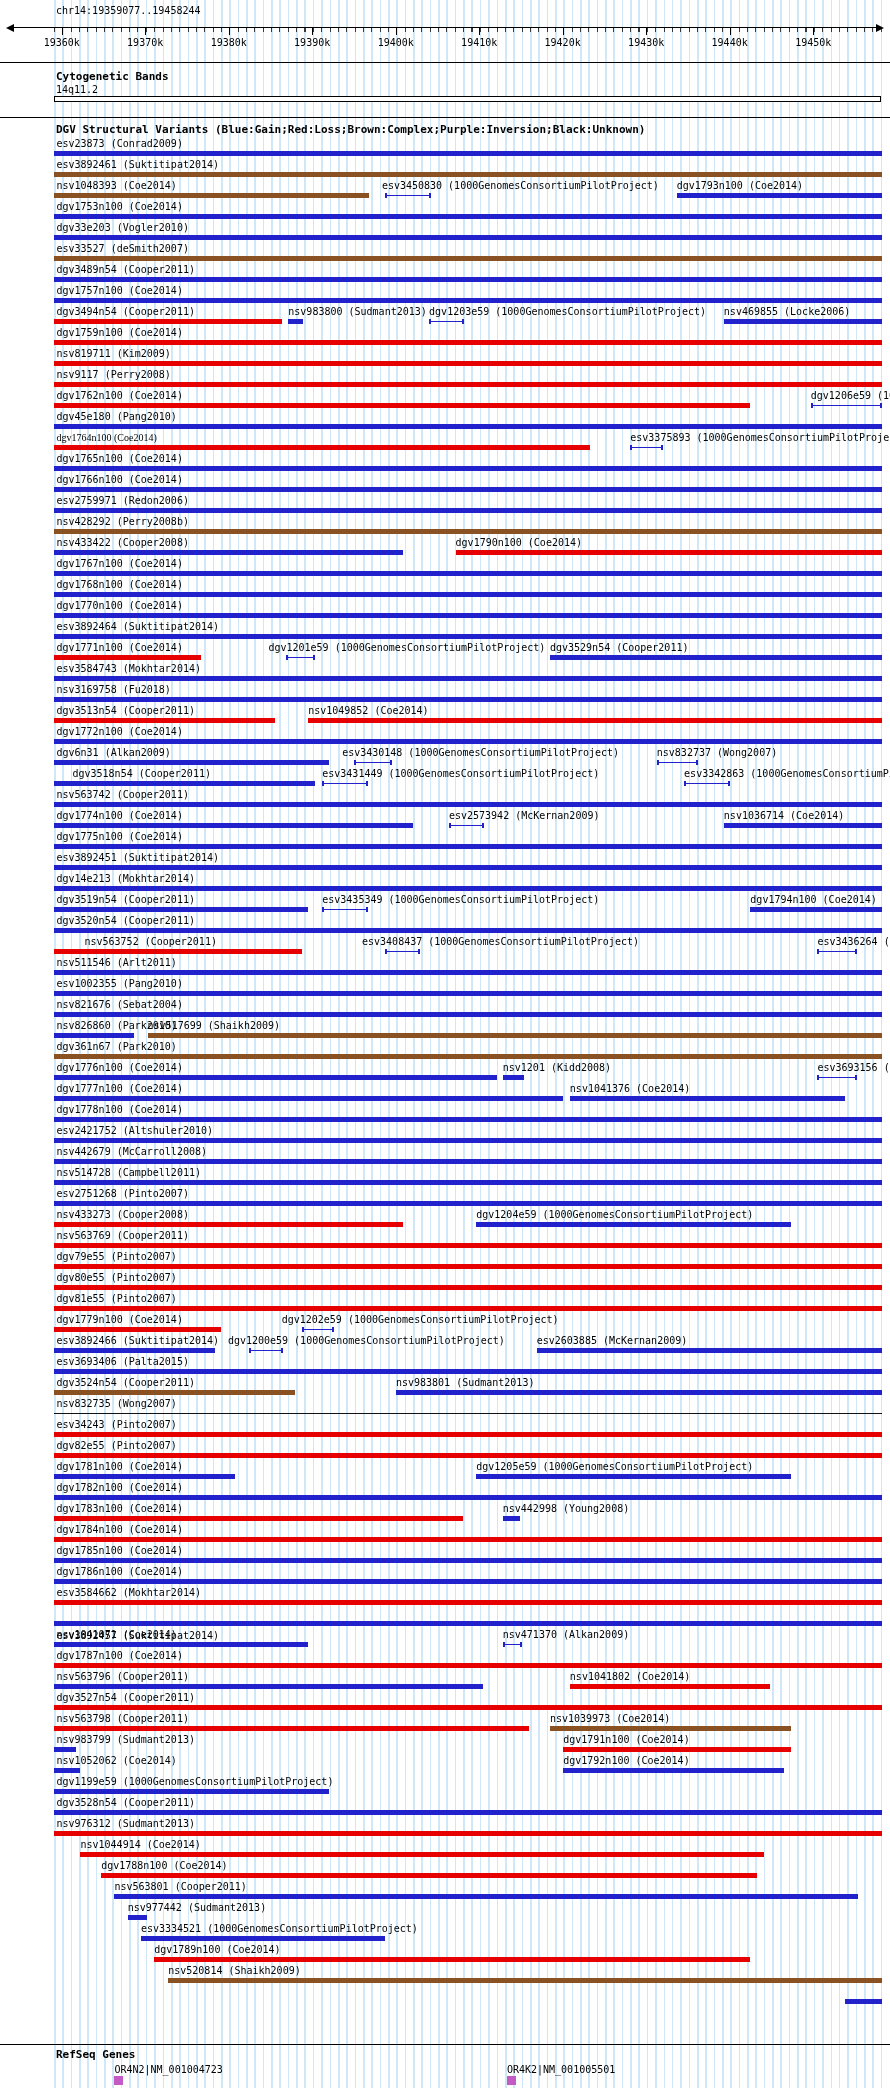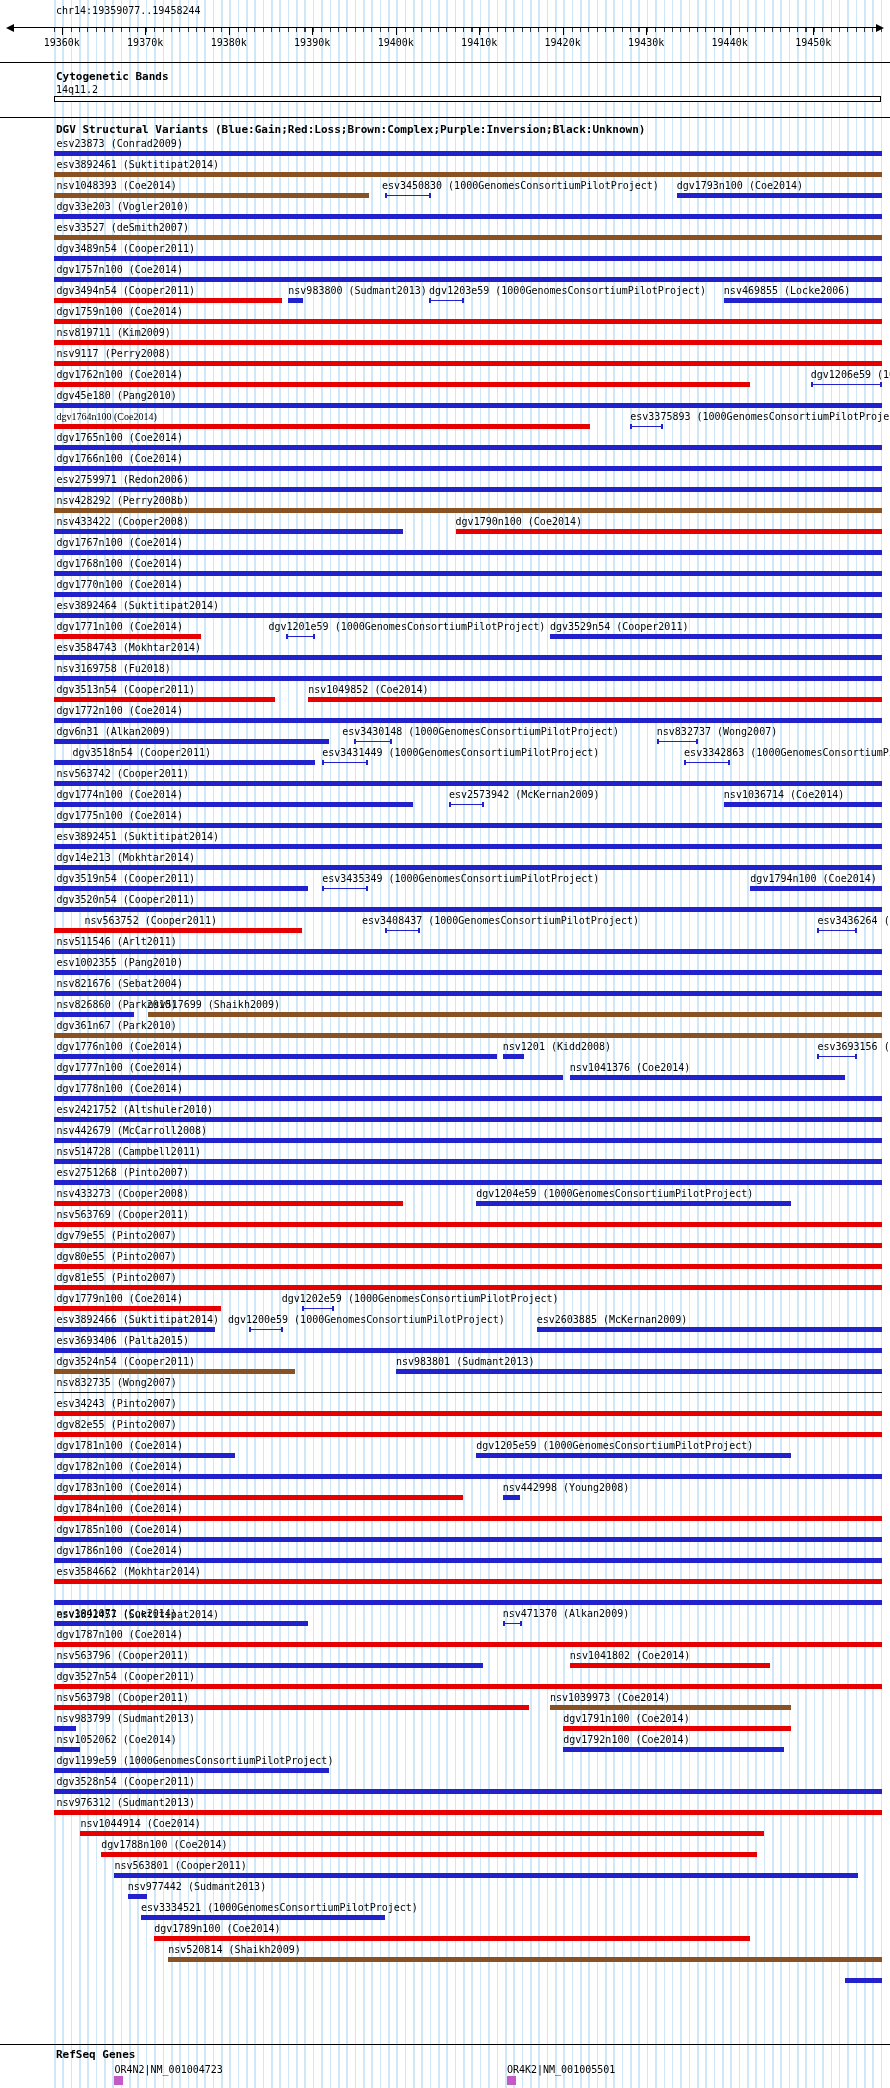--- a/index.html
+++ b/index.html
@@ -90,20 +90,24 @@
       <div class="trow">
         <div class="fbar box" style="left: 0%; width: 38%; background: rgb(138, 81, 34);"></div>
         <span class="flabel" style="left: 0.3%;">nsv1048393 (Coe2014)</span>
         <div class="fbar ibeam" style="left: 40%; width: 5.5%; border-color: rgb(34, 34, 204); background-image: linear-gradient(transparent 2px, rgb(34, 34, 204) 2px, rgb(34, 34, 204) 3px, transparent 3px);"></div>
         <span class="flabel" style="left: 39.6%;">esv3450830 (1000GenomesConsortiumPilotProject)</span>
         <div class="fbar box" style="left: 75.2%; width: 24.8%; background: rgb(34, 34, 204);"></div>
         <span class="flabel" style="left: 75.2%;">dgv1793n100 (Coe2014)</span>
       </div>
       <div class="trow">
         <div class="fbar box" style="left: 0%; width: 100%; background: rgb(34, 34, 204);"></div>
+        <span class="flabel" style="left: 0.3%;">dgv1753n100 (Coe2014)</span>
+      </div>
+      <div class="trow">
+        <div class="fbar box" style="left: 0%; width: 100%; background: rgb(34, 34, 204);"></div>
         <span class="flabel" style="left: 0.3%;">dgv33e203 (Vogler2010)</span>
       </div>
       <div class="trow">
         <div class="fbar box" style="left: 0%; width: 100%; background: rgb(138, 81, 34);"></div>
         <span class="flabel" style="left: 0.3%;">esv33527 (deSmith2007)</span>
       </div>
       <div class="trow">
         <div class="fbar box" style="left: 0%; width: 100%; background: rgb(34, 34, 204);"></div>
         <span class="flabel" style="left: 0.3%;">dgv3489n54 (Cooper2011)</span>
       </div>

